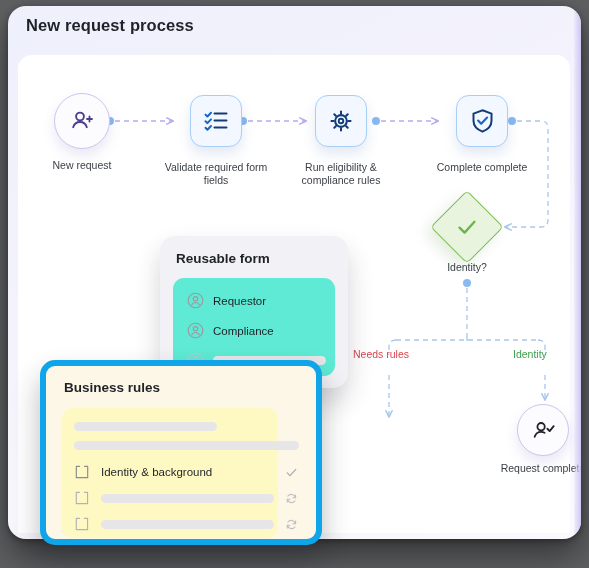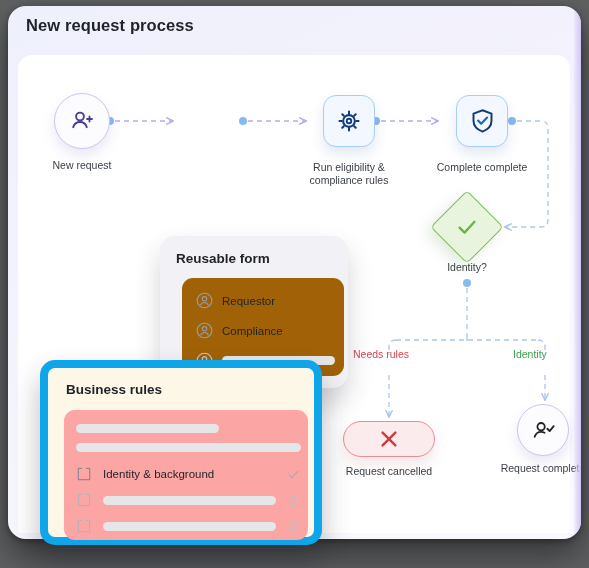--- a/index.html
+++ b/index.html
@@ -93,42 +93,42 @@
   #roles-card {
     left: 160px; top: 236px; width: 188px; height: 152px;
     background: #f2f1f5;
     box-shadow: 0 14px 26px rgba(40,40,60,.20);
   }
   #roles-title {
     position:absolute; left:16px; top:15px;
     font-size: 13.5px; font-weight: 700; color:#1f2328;
   }
   #roles-inner {
-    position:absolute; left:22px; top:42px; width:162px; height:98px;
-    background:#a16207; border-radius:11px;
+    position:absolute; left:13px; top:42px; width:162px; height:98px;
+    background:#5eead4; border-radius:11px;
   }
   .role-row {
     position:absolute; left:14px; display:flex; align-items:center; gap:9px;
   }
   .role-name { font-size: 11.5px; color:#1f2328; }
   .ph-bar { height: 9px; border-radius: 5px; background:#e6e6e8; }
 
   #rules-card {
     left: 40px; top: 360px; width: 282px; height: 185px;
     background: #fdf7e8;
-    border: 8px solid #0ea5e9;
+    border: 6px solid #0ea5e9;
     box-shadow: 0 16px 28px rgba(30,30,40,.30);
   }
   #rules-title {
     position:absolute; left:18px; top:14px;
     font-size: 13.5px; font-weight: 700; color:#1f2328;
   }
   #rules-inner {
-    position:absolute; left:16px; top:42px; width:244px; height:130px;
-    background:#fca5a5; border-radius:11px;
+    position:absolute; left:16px; top:42px; width:216px; height:130px;
+    background:#fef9c3; border-radius:11px;
   }
   .rule-row { position:absolute; left:12px; display:flex; align-items:center; gap:11px; width:230px;}
   .rule-name { font-size: 11.5px; color:#1f2328; }
 
   svg { display:block; }
   .flow-svg { position:absolute; left:0; top:0; pointer-events:none; }
 </style>
 </head>
 <body>
 
@@ -180,22 +180,33 @@
         <div class="shape-circle">
           <svg width="26" height="26" viewBox="0 0 26 26">
             <circle cx="11" cy="8.5" r="3.9" fill="none" stroke="#4b3d8f" stroke-width="1.9"></circle>
             <path d="M4.2 19.2c1-3.4 3.8-5.2 6.8-5.2s5.8 1.8 6.8 5.2" fill="none" stroke="#4b3d8f" stroke-width="1.9" stroke-linecap="round"></path>
             <path d="M20.5 8.5v5M18 11h5" stroke="#4b3d8f" stroke-width="1.8" stroke-linecap="round"></path>
           </svg>
         </div>
         <div class="node-label">New request</div>
       </div>
 
-
-      <div class="node" style="left:305px; top:40px;border-radius:6px;">
+      <div class="node" style="left:172px; top:40px;">
+        <div class="shape-square">
+          <svg width="26" height="26" viewBox="0 0 26 26">
+            <path d="M2.5 6.6 L4.4 8.5 L8 4.8" fill="none" stroke="#1765c9" stroke-width="2" stroke-linecap="round" stroke-linejoin="round"></path>
+            <path d="M2.5 13.2 L4.4 15.1 L8 11.4" fill="none" stroke="#1765c9" stroke-width="2" stroke-linecap="round" stroke-linejoin="round"></path>
+            <path d="M2.5 19.8 L4.4 21.7 L8 18" fill="none" stroke="#1765c9" stroke-width="2" stroke-linecap="round" stroke-linejoin="round"></path>
+            <path d="M11.5 5.5h12M11.5 12.5h12M11.5 19.5h12" stroke="#123c77" stroke-width="2" stroke-linecap="round"></path>
+          </svg>
+        </div>
+        <div class="node-label">Validate required form fields</div>
+      </div>
+
+      <div class="node" style="left:297px; top:40px;border-radius:6px;">
         <div class="shape-square">
           <svg width="26" height="26" viewBox="0 0 24 24">
             <path d="M12 3.2v2M12 18.8v2M3.2 12h2M18.8 12h2M5.8 5.8l1.4 1.4M16.8 16.8l1.4 1.4M18.2 5.8l-1.4 1.4M7.2 16.8l-1.4 1.4" stroke="#123c77" stroke-width="1.9" stroke-linecap="round"></path>
             <circle cx="12" cy="12" r="5.4" fill="none" stroke="#123c77" stroke-width="1.9"></circle>
             <circle cx="12" cy="12" r="2.1" fill="none" stroke="#123c77" stroke-width="1.7"></circle>
           </svg>
         </div>
         <div class="node-label">Run eligibility &amp; compliance rules</div>
       </div>
 
@@ -214,28 +225,20 @@
           <svg width="24" height="24" viewBox="0 0 24 24">
             <path d="M4.5 12.6 L9.6 17.6 L19.5 6.8" fill="none" stroke="#6bb34a" stroke-width="2.3" stroke-linecap="round" stroke-linejoin="round"></path>
           </svg>
         </div>
         <div class="node-label" style="top:60px;">Identity?</div>
       </div>
 
       <div class="branch-label branch-needs" style="left:335px; top:293px;">Needs rules</div>
       <div class="branch-label branch-approved" style="left:495px; top:293px;">Identity</div>
 
-      <div class="node" style="left:325px; top:366px;">
-        <div class="shape-pill">
-          <svg width="22" height="22" viewBox="0 0 22 22">
-            <path d="M4.6 4.6 L17.4 17.4 M17.4 4.6 L4.6 17.4" stroke="#cc3a44" stroke-width="2.4" stroke-linecap="round"></path>
-          </svg>
-        </div>
-        <div class="node-label" style="top:44px;">Request cancelled</div>
-      </div>
 
       <div class="node" style="left:499px; top:349px;">
         <div class="shape-circle" style="width:52px;height:52px;">
           <svg width="25" height="25" viewBox="0 0 26 26">
             <circle cx="10.5" cy="9" r="3.8" fill="none" stroke="#1f2328" stroke-width="1.9"></circle>
             <path d="M3.8 19.6c1-3.4 3.8-5.2 6.7-5.2 1.3 0 2.5.3 3.6.9" fill="none" stroke="#1f2328" stroke-width="1.9" stroke-linecap="round"></path>
             <path d="M17 11.2 L19.4 13.6 L23.6 8.5" fill="none" stroke="#1f2328" stroke-width="1.9" stroke-linecap="round" stroke-linejoin="round"></path>
           </svg>
         </div>
         <div class="node-label" style="top:58px;">Request complete</div>

